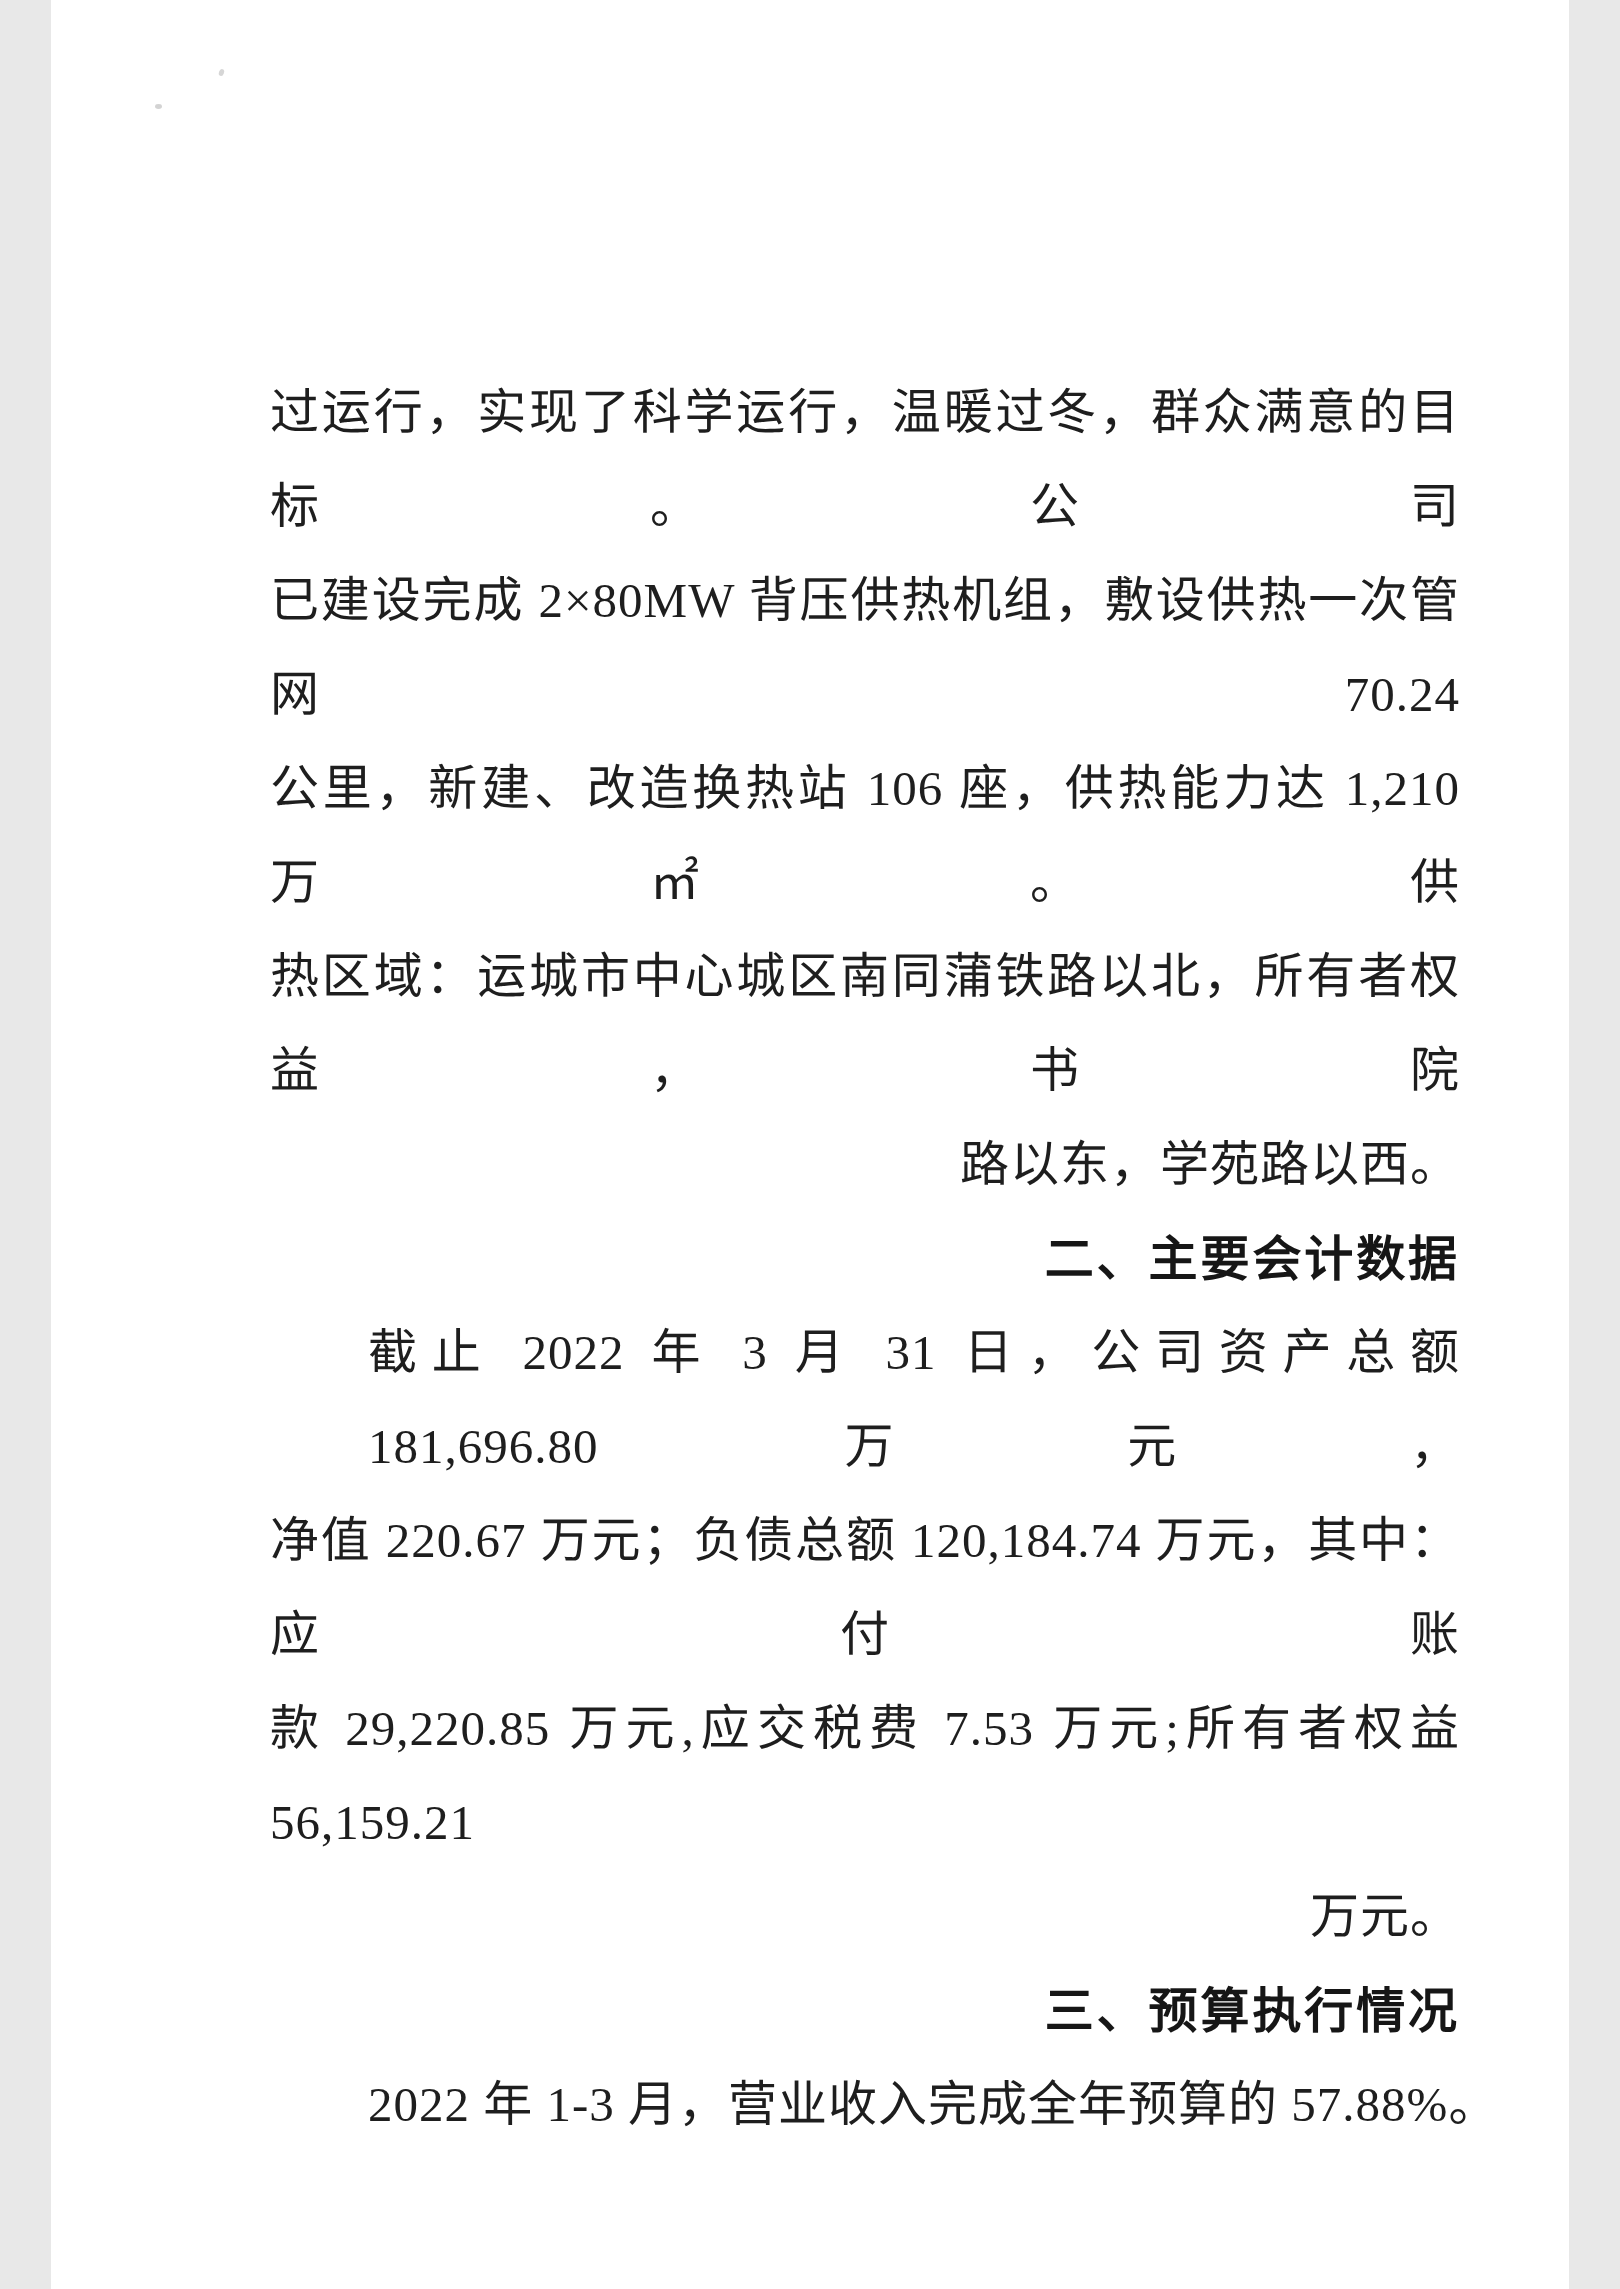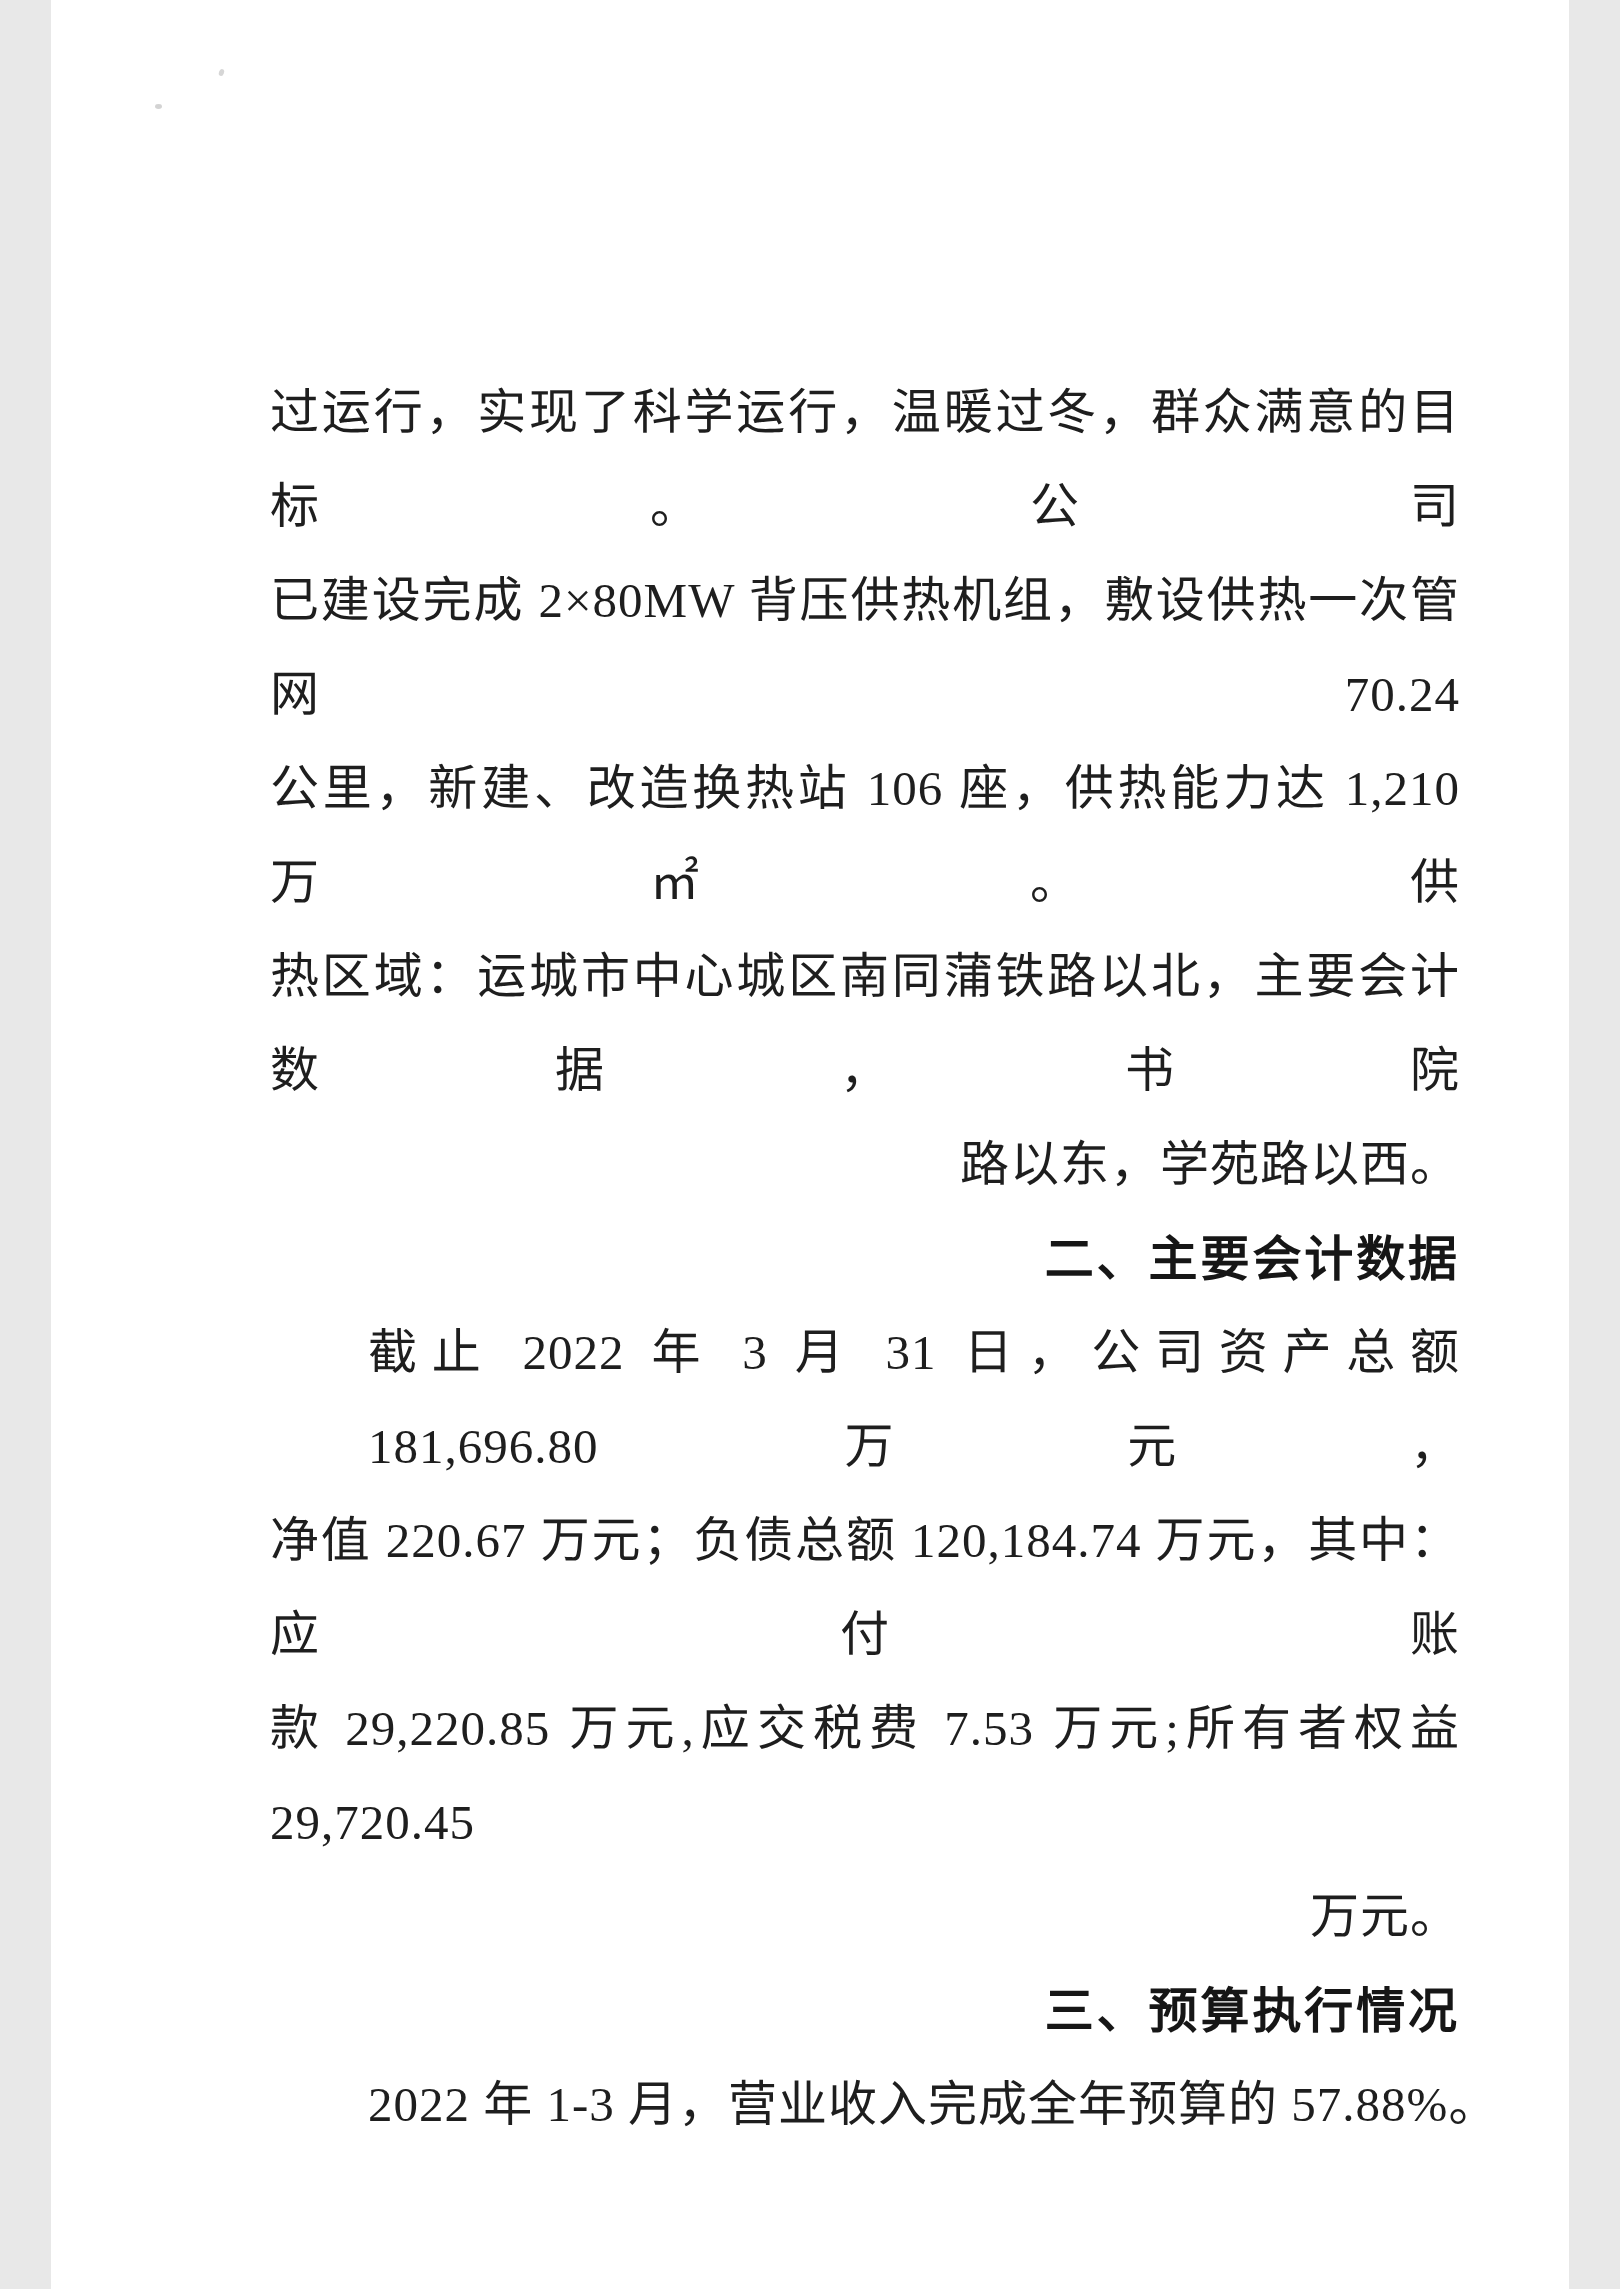--- a/index.html
+++ b/index.html
@@ -60,24 +60,24 @@
 </head>
 <body>
 
 <div class="page">
   <span class="speck s1"></span>
   <span class="speck s2"></span>
   <div class="textblock" id="textblock">
       <div class="line j">过运行，实现了科学运行，温暖过冬，群众满意的目标。公司</div>
       <div class="line j">已建设完成 2×80MW 背压供热机组，敷设供热一次管网 70.24</div>
       <div class="line j">公里，新建、改造换热站 106 座，供热能力达 1,210 万㎡。供</div>
-      <div class="line j">热区域：运城市中心城区南同蒲铁路以北，主要会计数据，书院</div>
+      <div class="line j">热区域：运城市中心城区南同蒲铁路以北，所有者权益，书院</div>
       <div class="line">路以东，学苑路以西。</div>
       <div class="line heading">二、主要会计数据</div>
       <div class="line indent j">截止 2022 年 3 月 31 日，公司资产总额 181,696.80 万元，</div>
       <div class="line j">净值 220.67 万元；负债总额 120,184.74 万元，其中：应付账</div>
-      <div class="line j">款 29,220.85 万元,应交税费 7.53 万元;所有者权益 29,720.45</div>
+      <div class="line j">款 29,220.85 万元,应交税费 7.53 万元;所有者权益 56,159.21</div>
       <div class="line">万元。</div>
       <div class="line heading">三、预算执行情况</div>
       <div class="line indent">2022 年 1-3 月，营业收入完成全年预算的 57.88%。</div>
     </div>
 </div>
 
 
 </body></html>

